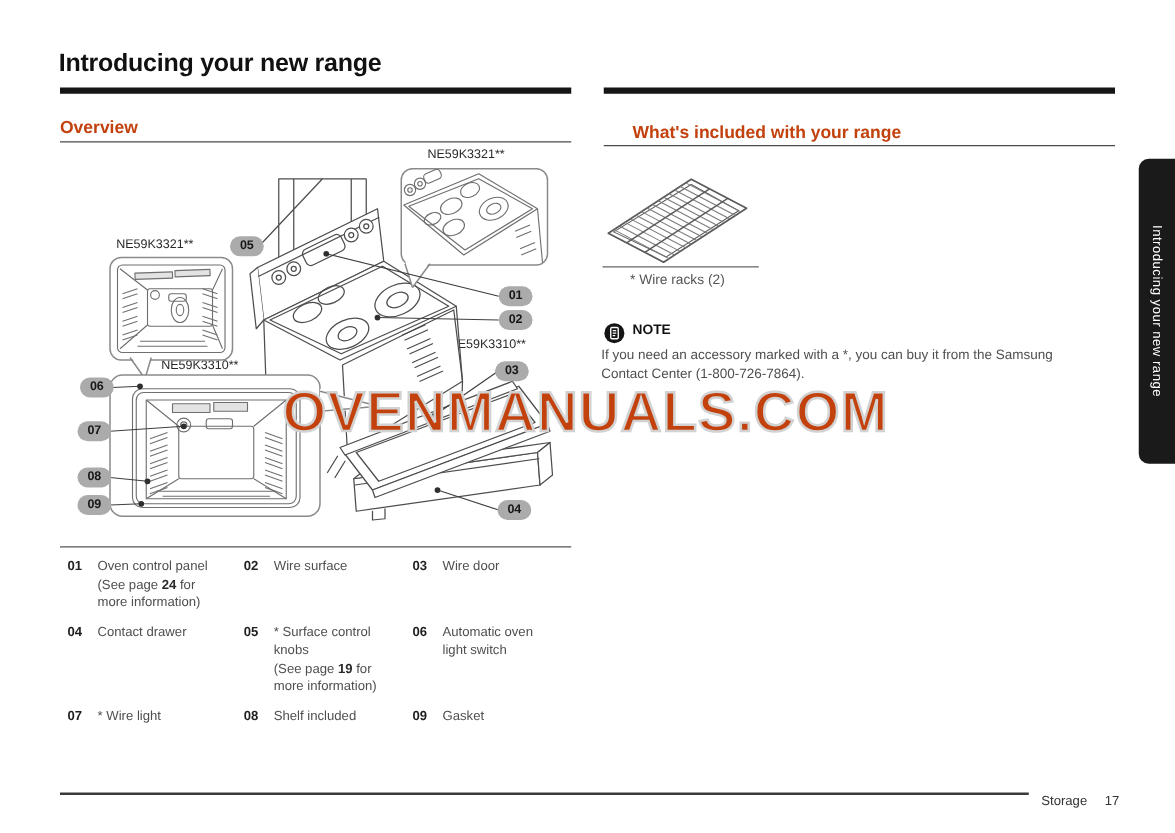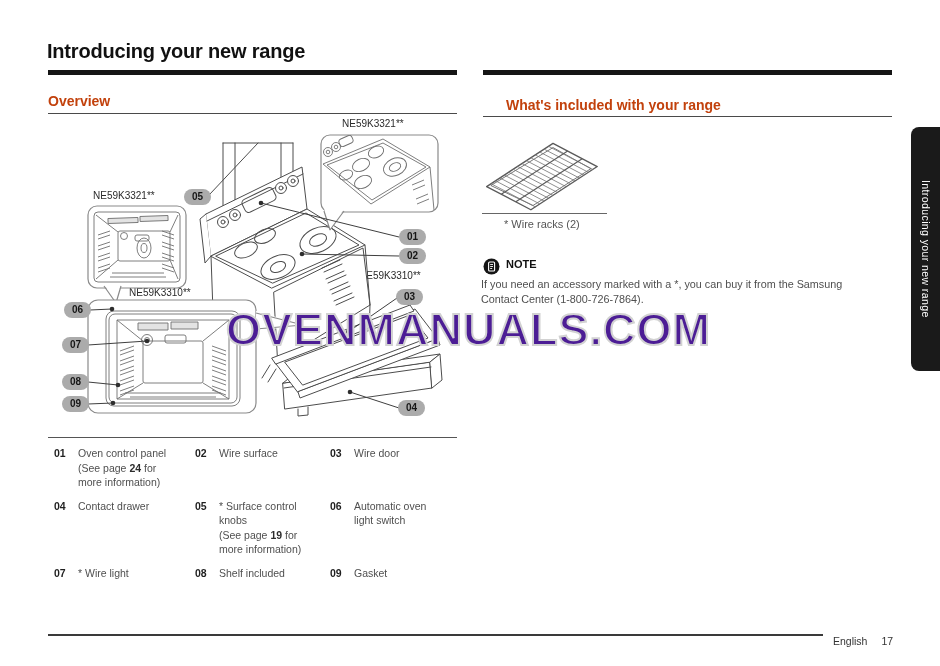--- a/index.html
+++ b/index.html
@@ -9,21 +9,21 @@
   .page-title{left:47px;top:40px;font-size:20px;font-weight:600;letter-spacing:-0.2px;color:#111}
   .rule-thick{height:5px;background:#151515;top:70px}
   .rule-thick.l{left:48px;width:409px}
   .rule-thick.r{left:483px;width:409px}
   .sec-head{font-size:14px;font-weight:700;color:#c2410c}
   .rule-thin{height:1px;background:#4a4a4a}
   .model-label{font-size:10px;color:#2a2a2a;text-align:left;width:78px}
   .badge{width:27px;height:16px;border-radius:8px;background:#ababab;color:#161616;
          font-size:10px;font-weight:700;text-align:center;line-height:16px;z-index:6}
   .watermark{left:226px;top:304px;font-size:45px;font-weight:700;letter-spacing:1px;
-             color:#4c1d95;-webkit-text-stroke:2px #d2d2d2;z-index:5;white-space:nowrap}
+             color:#c2410c;-webkit-text-stroke:2px #d2d2d2;z-index:5;white-space:nowrap}
   .legend{left:54px;top:446px;width:404px;display:grid;grid-template-columns:141px 135px auto;
           row-gap:9px;font-size:10.5px;line-height:14.5px;color:#4f4f4f}
   .lg-item{display:flex;gap:8px;align-items:flex-start}
   .lg-num{width:16px;font-weight:700;color:#1f1f1f;flex:none}
   .lg-txt b{color:#2b2b2b}
   .caption{font-size:11px;color:#555}
   .note-head{font-size:11px;font-weight:700;color:#111}
   .note-text{left:481px;top:277px;width:400px;font-size:10.8px;line-height:15px;color:#4f4f4f}
   .side-tab{left:911px;top:127px;width:29px;height:244px;background:#1a1a1a;border-radius:8px 0 0 8px;
             display:flex;align-items:center;justify-content:center;z-index:7}
@@ -287,15 +287,15 @@
   <span class="note-head">NOTE</span>
 </div>
 <div class="abs note-text">If you need an accessory marked with a *, you can buy it from the Samsung Contact Center (1-800-726-7864).</div>
 
 <div class="abs side-tab">
   <span>Introducing your new range</span>
 </div>
 
 <div class="abs footer-line"></div>
 <div class="abs footer-text">
-  <span>English</span>
+  <span>Storage</span>
   <span>17</span>
 </div>
 
 </body></html>

